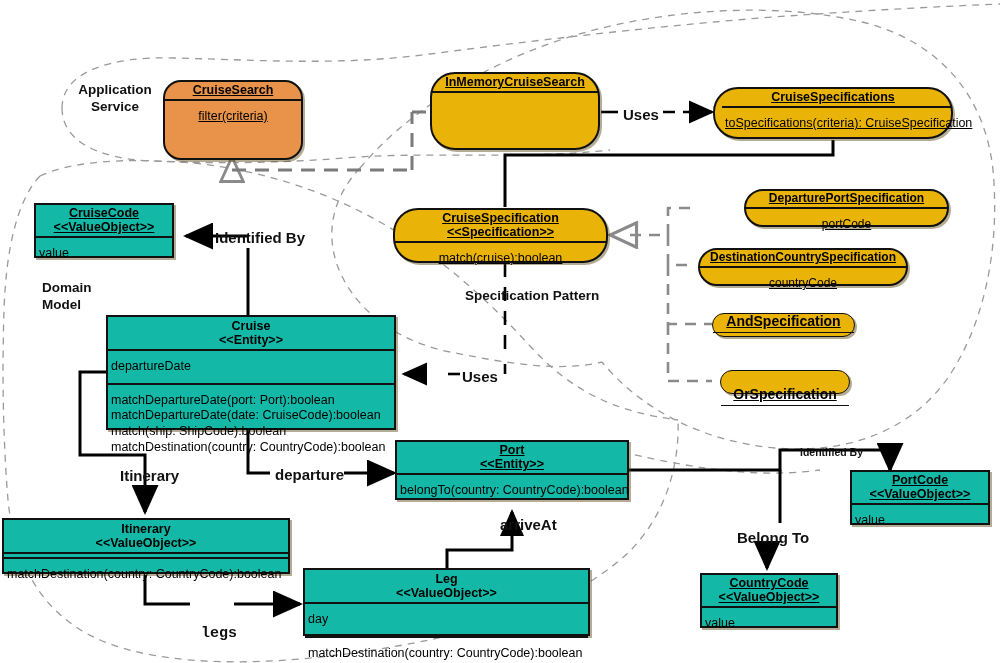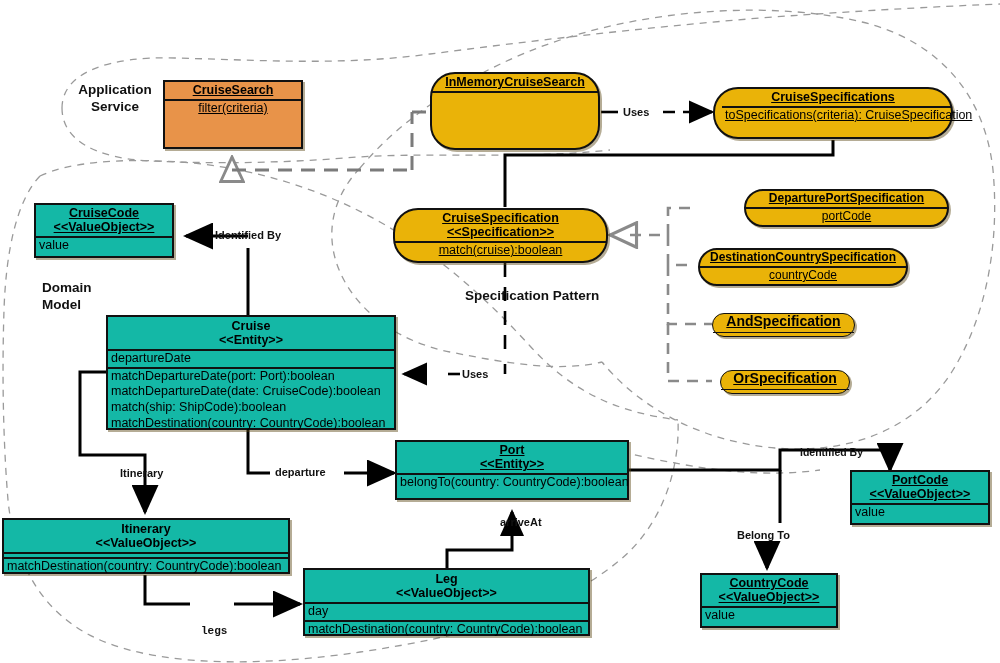--- a/index.html
+++ b/index.html
@@ -25,21 +25,21 @@
   }
   .umlbox .hdr{
     text-align:center;
     padding:1px 3px 2px 3px;
     line-height:1.12;
   }
   .umlbox .hdr .nm{display:block;font-weight:bold;}
   .umlbox .hdr .st{display:block;font-weight:bold;}
   .umlbox .sec{
     border-top:2px solid #111;
-    padding:0px 3px;
+    padding:8px 3px;
   }
   .umlbox .sec .row{
     display:block;
     line-height:1.25;
     white-space:nowrap;
   }
   .umlbox.center .sec .row{text-align:center;}
   .umlbox.center .hdr .nm{text-decoration:underline;}
   .u{text-decoration:underline;}
 
@@ -56,21 +56,21 @@
   
   .lbl{
     position:absolute;
     font-size:12px;
     font-weight:bold;
     color:#111;
     white-space:nowrap;
     background:transparent;
   }
   .lbl.big{font-size:13.5px;line-height:1.25;text-align:center;}
-  .lbl.edge{font-size:11px;font-weight:bold;}
+  .lbl.edge{font-size:15px;font-weight:bold;}
   .lbl.edge-sm{font-size:10.5px;font-weight:bold;}
 </style>
 </head>
 <body>
 
 <div id="canvas">
 
   <svg class="layer" id="svg-clouds">
     <g fill="none" stroke="#9a9a9a" stroke-width="1.3" stroke-dasharray="7,6">
 
@@ -178,21 +178,21 @@
       <span>Service</span>
     </div>
     <div class="lbl big" style="left:42px;top:280px;width:72px;text-align:left;">
       <span>Domain</span><br>
       <span>Model</span>
     </div>
     <div class="lbl big" style="left:465px;top:288px;width:160px;text-align:left;">
       <span>Specification Pattern</span>
     </div>
 
-    <div class="umlbox center pal-orange fs13" style="left:163px;top:80px;width:140px;height:69px;">
+    <div class="umlbox center pal-orange fs13" style="left:163px;top:80px;width:140px;height:80px;border-radius:18px;">
       <div class="hdr">
         <span class="nm">CruiseSearch</span>
       </div>
       <div class="sec" style="height:100%;">
         <span class="row u">filter(criteria)</span>
       </div>
     </div>
 
     <div class="umlbox center pal-peach fs13" style="left:430px;top:72px;width:170px;height:78px;">
       <div class="hdr">
@@ -239,21 +239,21 @@
     </div>
 
     <div class="umlbox center pal-peach fs8" style="left:712px;top:313px;width:143px;height:24px;border-width:1.5px;">
       <div class="hdr" style="padding-top:0;">
         <span class="nm">AndSpecification</span>
       </div>
       <div class="sec" style="border-top-width:1.5px;height:100%;"></div>
     </div>
 
     <div class="umlbox center pal-peach fs8" style="left:720px;top:370px;width:130px;height:24px;border-width:1.5px;">
-      <div class="hdr" style="padding-top:0;">
+      <div class="hdr" style="padding-top:16px;">
         <span class="nm">OrSpecification</span>
       </div>
       <div class="sec" style="border-top-width:1.5px;height:100%;"></div>
     </div>
 
     <div class="umlbox center pal-yellow fs13" style="left:34px;top:203px;width:140px;height:55px;">
       <div class="hdr">
         <span class="nm">CruiseCode</span>
         <span class="st u">&lt;&lt;ValueObject&gt;&gt;</span>
       </div>

